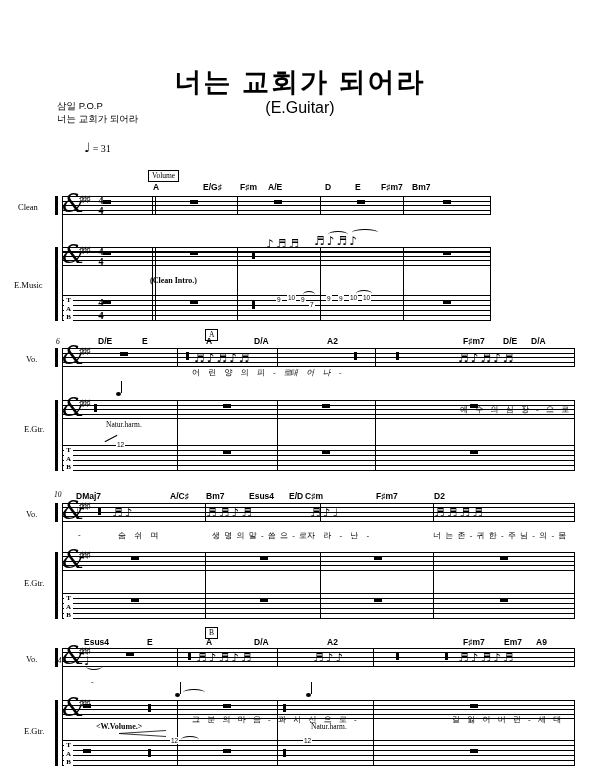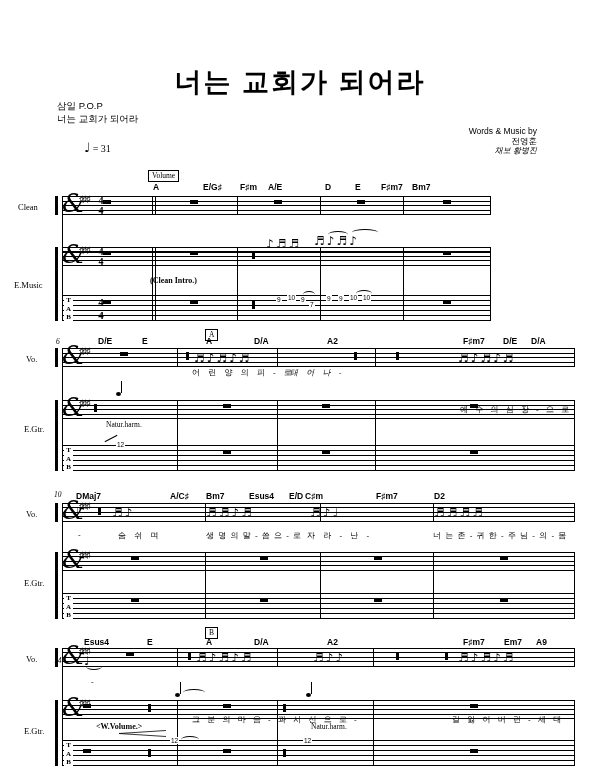--- a/index.html
+++ b/index.html
@@ -43,28 +43,24 @@
   .slide{position:absolute;height:1px;width:14px;background:#000;transform:rotate(-28deg);}
   .stem{position:absolute;width:1px;background:#000;}
   .nhead{position:absolute;width:5px;height:4px;background:#000;border-radius:50%;}
 </style>
 </head>
 <body>
 
 <div class="sheet">
 
   <div class="abs title">너는 교회가 되어라</div>
+  <div class="abs subtitle">(E.Guitar)</div>
   <div class="abs series">
     <div>삼일 P.O.P</div>
     <div>너는 교회가 되어라</div>
-  </div>
-  <div class="abs credits">
-    <div>Words &amp; Music by</div>
-    <div>전영훈</div>
-    <div class="it">채보 황병진</div>
   </div>
   <div class="abs tempo">
     <span class="nt">♩</span>
     <span>= 31</span>
   </div>
 
   <div class="box" style="left:148px;top:170px;">Volume</div>
   <div class="lbl" style="left:18px;top:202px;">Clean</div>
   <div class="lbl" style="left:14px;top:280px;">E.Music</div>
 
@@ -234,21 +230,21 @@
   <span class="chord" style="left:434px;top:491px;">D2</span>
   <span class="notes" style="left:74px;top:506px;">♩</span>
   <div class="qrest" style="left:98px;top:507px;"></div>
   <span class="notes" style="left:112px;top:506px;">♬♪</span>
   <span class="notes" style="left:206px;top:506px;">♬♬♪♬</span>
   <span class="notes" style="left:310px;top:506px;">♬♪♩</span>
   <span class="notes" style="left:434px;top:506px;">♬♬♬♬</span>
 
   <span class="lyr" style="left:78px;top:530px;">-</span>
   <span class="lyr" style="left:118px;top:530px;">숨 쉬 며</span>
-  <span class="lyr tight" style="left:206px;top:530px;">생 명 의 말 - 씀 으 - 로</span>
+  <span class="lyr tight" style="left:212px;top:530px;">생 명 의 말 - 씀 으 - 로</span>
   <span class="lyr" style="left:307px;top:530px;">자 라 - 난 -</span>
   <span class="lyr tight" style="left:433px;top:530px;">너 는 존 - 귀 한 - 주 님 - 의 - 몸</span>
 
   <div class="staff" style="left:62px;top:552px;width:513px;"></div>
   <span class="clef" style="left:62px;top:546px;">&amp;</span>
   <span class="keysig" style="left:79px;top:550px;">♯♯♯</span>
   <div class="bar" style="left:205px;top:552px;height:67px;"></div>
   <div class="bar" style="left:320px;top:552px;height:67px;"></div>
   <div class="bar" style="left:433px;top:552px;height:67px;"></div>
   <div class="bar" style="left:574px;top:552px;height:67px;"></div>

